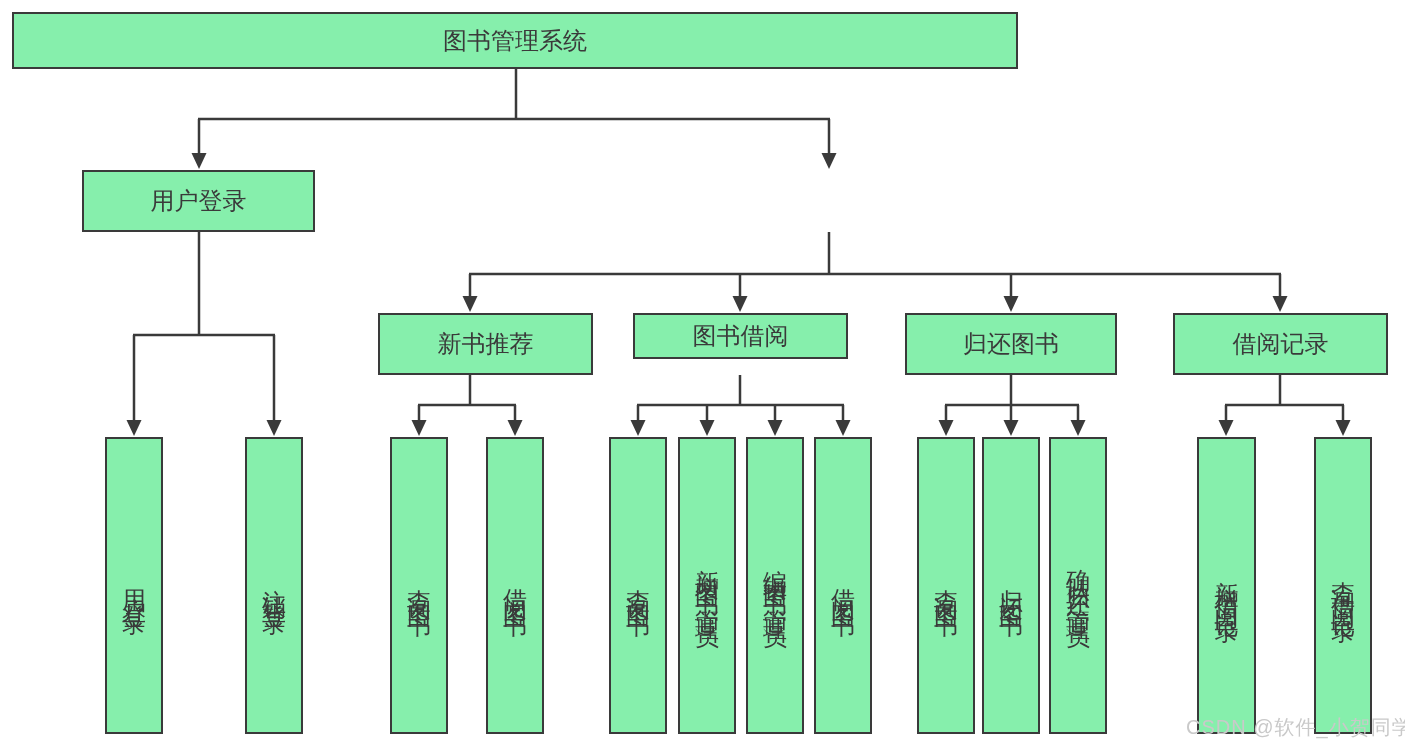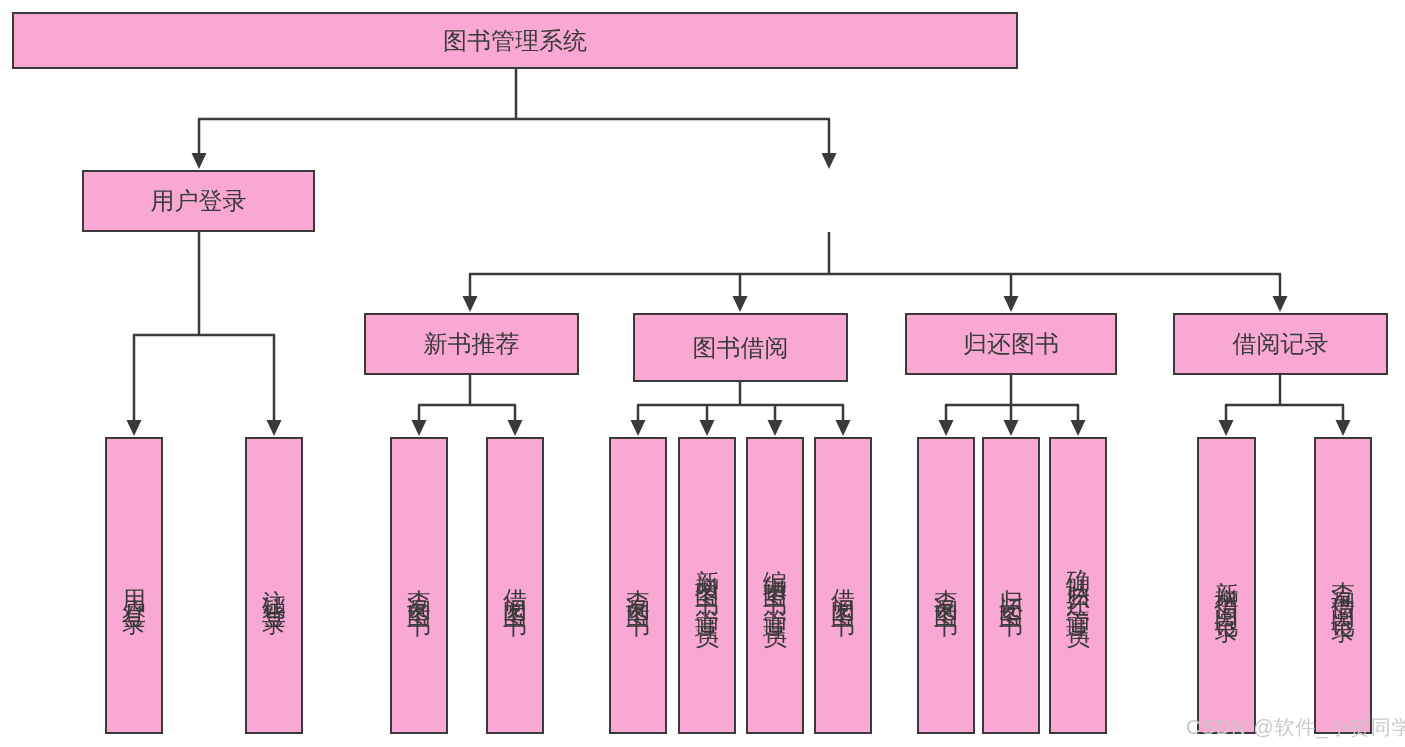--- a/index.html
+++ b/index.html
@@ -15,21 +15,21 @@
     background:#ffffff;
     overflow:hidden;
   }
   .wires{position:absolute;left:0;top:0;z-index:1;}
   .wires line{stroke:var(--line);stroke-width:2.5;}
   .wires polygon{fill:var(--line);}
   .box{
     position:absolute;
     box-sizing:border-box;
     border:2.5px solid var(--line);
-    background:#f9a8d4;
+    background:#86efac;
     display:flex;align-items:center;justify-content:center;
     color:var(--text);
     font-size:24px;
     z-index:2;
     white-space:nowrap;
   }
   .vbox .vtext{
     writing-mode:vertical-rl;
     text-orientation:mixed;
     letter-spacing:8px;
@@ -128,24 +128,24 @@
   </svg>
 
   <div class="box" style="left:12px;top:12px;width:1006px;height:57px;">
     <span>图书管理系统</span>
   </div>
 
   <div class="box" style="left:82px;top:170px;width:233px;height:62px;">
     <span>用户登录</span>
   </div>
 
-  <div class="box" style="left:364px;top:313px;width:215px;height:62px;text-align:center;">
+  <div class="box" style="left:378px;top:313px;width:215px;height:62px;text-align:center;">
     <span>新书推荐</span>
   </div>
-  <div class="box" style="left:633px;top:313px;width:215px;height:69px;">
+  <div class="box" style="left:633px;top:313px;width:215px;height:46px;">
     <span>图书借阅</span>
   </div>
   <div class="box" style="left:905px;top:313px;width:212px;height:62px;">
     <span>归还图书</span>
   </div>
   <div class="box" style="left:1173px;top:313px;width:215px;height:62px;">
     <span>借阅记录</span>
   </div>
 
   <div class="box vbox" style="left:105px;top:437px;width:58px;height:297px;">

